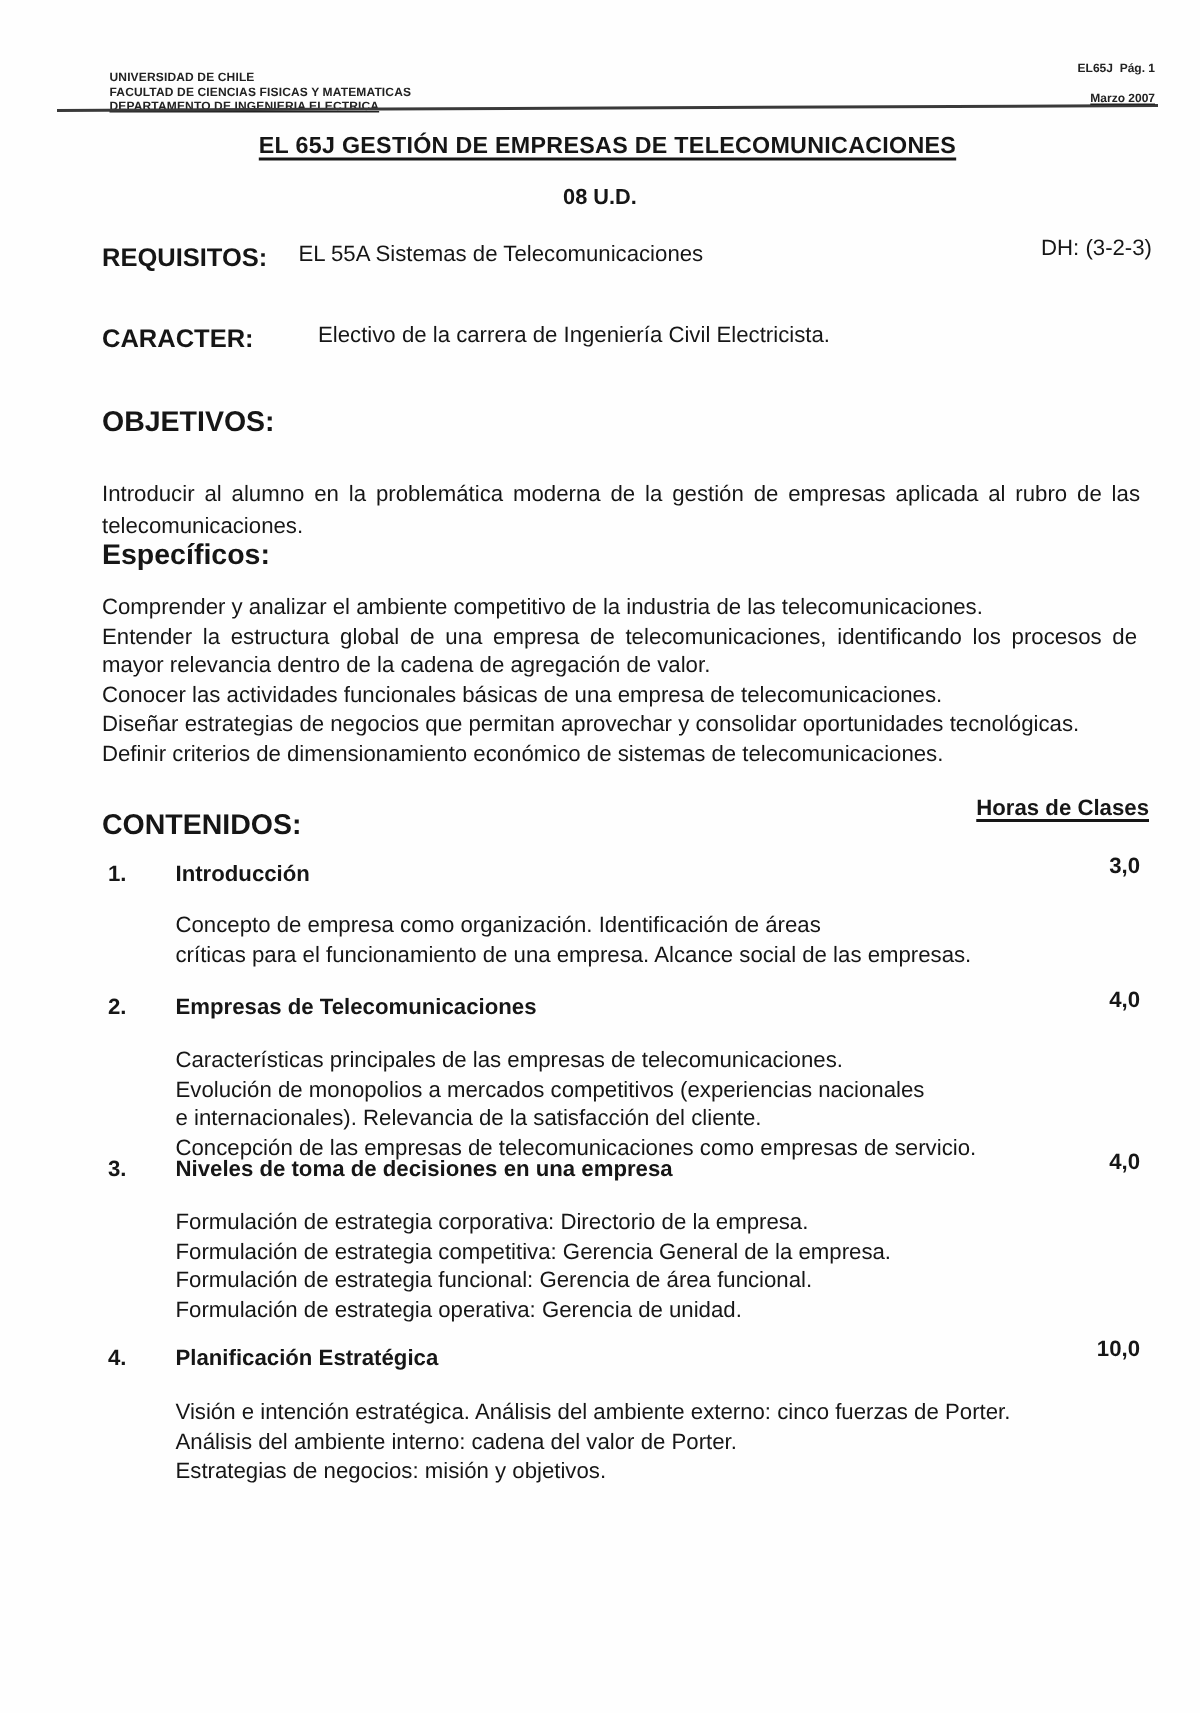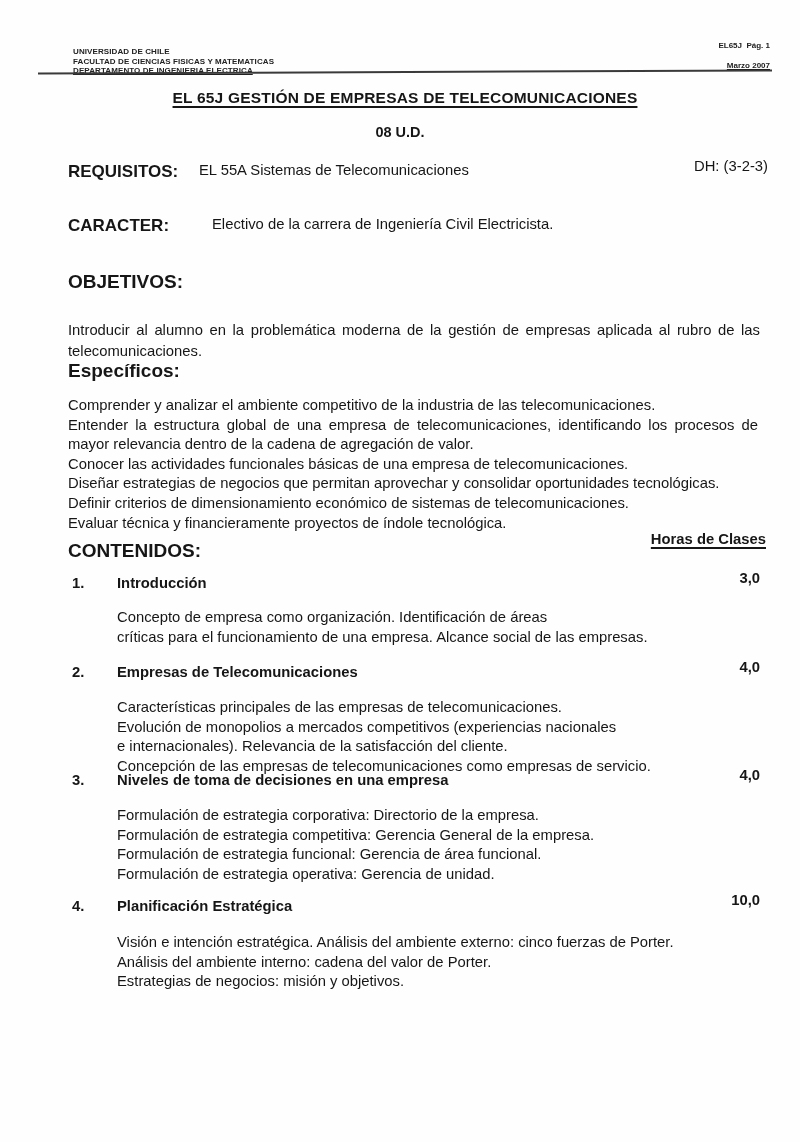--- a/index.html
+++ b/index.html
@@ -122,21 +122,20 @@
   <div class="abs sec-heading obj-heading">OBJETIVOS:</div>
   <div class="abs obj-text">Introducir al alumno en la problemática moderna de la gestión de empresas aplicada al rubro de las telecomunicaciones.</div>
 
   <div class="abs sec-heading esp-heading">Específicos:</div>
   <div class="abs esp-list">
     <div>Comprender y analizar el ambiente competitivo de la industria de las telecomunicaciones.</div>
     <div>Entender la estructura global de una empresa de telecomunicaciones, identificando los procesos de mayor relevancia dentro de la cadena de agregación de valor.</div>
     <div>Conocer las actividades funcionales básicas de una empresa de telecomunicaciones.</div>
     <div>Diseñar estrategias de negocios que permitan aprovechar y consolidar oportunidades tecnológicas.</div>
     <div>Definir criterios de dimensionamiento económico de sistemas de telecomunicaciones.</div>
-    <div>Evaluar técnica y financieramente proyectos de índole tecnológica.</div>
   </div>
 
   <div class="abs sec-heading cont-heading">CONTENIDOS:</div>
   <div class="abs hours-header">Horas de Clases</div>
 
   <div class="abs sec-num s1-num">1.</div>
   <div class="abs sec-title s1-title">Introducción</div>
   <div class="abs sec-hours s1-hours">3,0</div>
   <div class="abs sec-desc s1-desc">Concepto de empresa como organización. Identificación de áreas
 críticas para el funcionamiento de una empresa. Alcance social de las empresas.</div>

